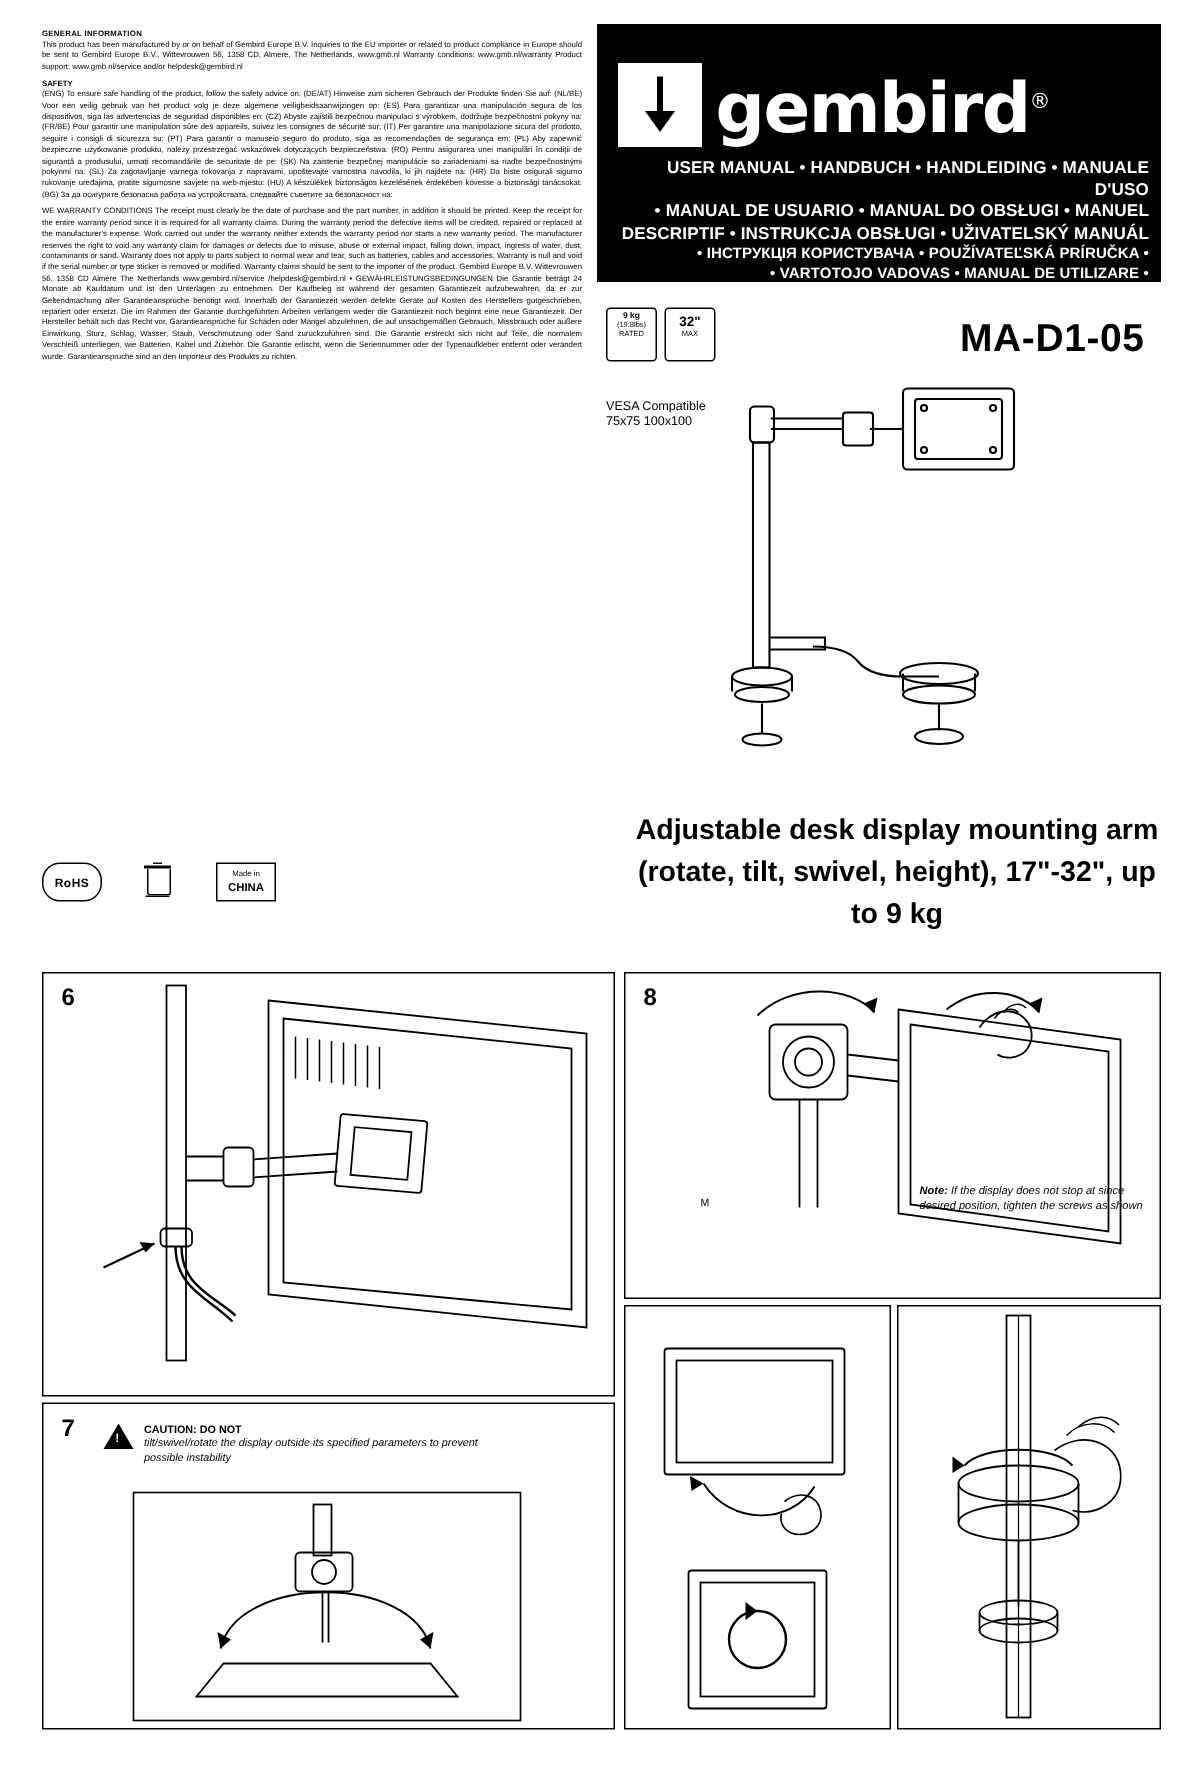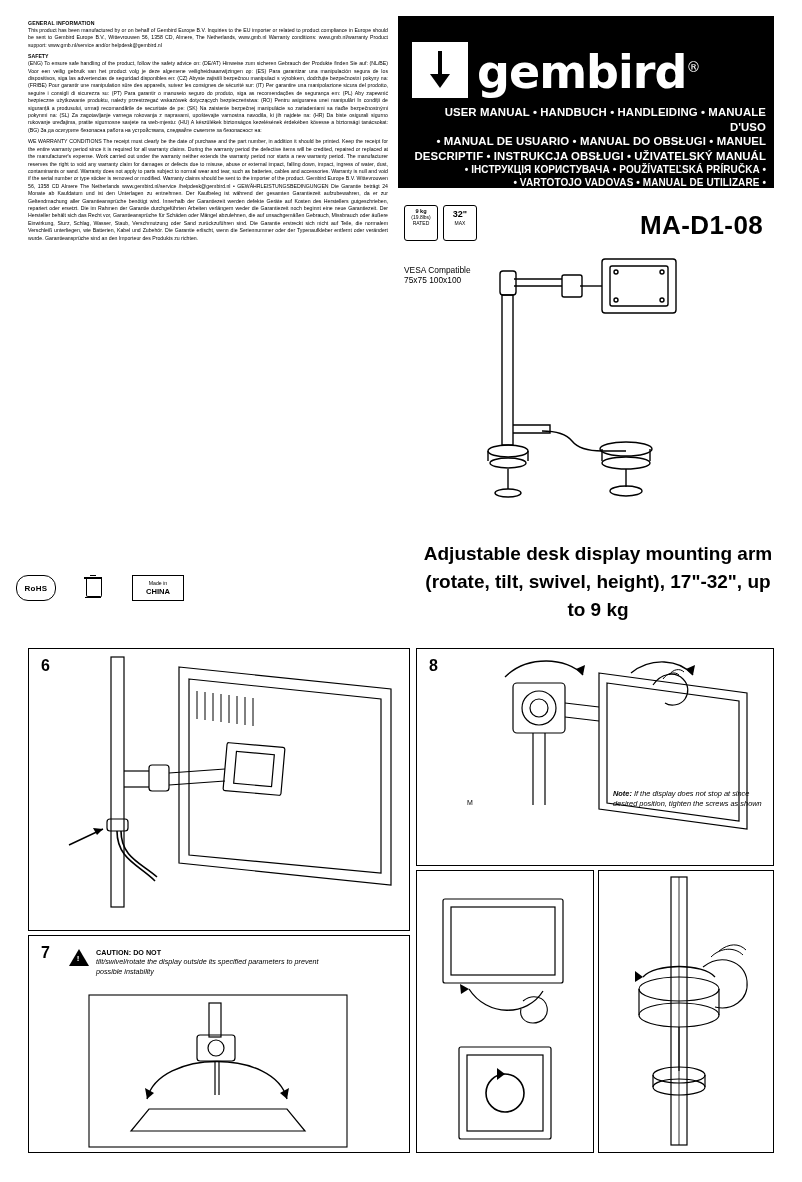--- a/index.html
+++ b/index.html
@@ -7,28 +7,28 @@
   .page{position:relative;width:802px;height:1182px;}
 
   
   .info{position:absolute;left:28px;top:20px;width:360px;}
   .info .hdr{font-size:5.2px;font-weight:bold;letter-spacing:.2px;margin-bottom:1px;}
   .info p{font-size:5.2px;line-height:7.4px;margin:0 0 4px 0;text-align:justify;}
   .info .safety{font-size:5.2px;font-weight:bold;margin:4px 0 1px 0;}
   .tiny{font-size:3.05px;line-height:3.85px;text-align:justify;margin:7px 0 0 0;}
 
   
-  .badges{position:absolute;left:16px;top:575px;display:flex;align-items:flex-end;gap:27px;}
+  .badges{position:absolute;left:28px;top:575px;display:flex;align-items:flex-end;gap:27px;}
   .rohs{width:38px;height:24px;border:1.2px solid #000;border-radius:12px;display:flex;align-items:center;justify-content:center;font-size:8px;font-weight:bold;letter-spacing:.3px;}
   .weee{width:22px;height:26px;position:relative;}
   .weee .bin{position:absolute;left:3px;top:4px;width:14px;height:17px;border:1.3px solid #000;border-top:none;border-radius:0 0 2px 2px;}
   .weee .lid{position:absolute;left:1px;top:1.5px;width:18px;height:2px;background:#000;}
   .weee .hdl{position:absolute;left:7px;top:0;width:6px;height:1.4px;background:#000;}
   .weee .bar{position:absolute;left:2px;top:22px;width:16px;height:1.3px;background:#000;}
-  .made{width:52px;height:26px;border:1.2px solid #000;font-size:5.2px;text-align:center;line-height:8px;padding-top:3px;box-sizing:border-box;}
+  .made{width:40px;height:26px;border:1.2px solid #000;font-size:5.2px;text-align:center;line-height:8px;padding-top:3px;box-sizing:border-box;}
   .made b{font-size:7.6px;display:block;line-height:9px;}
 
   
   .logobox{position:absolute;left:398px;top:16px;width:376px;height:172px;background:#000;color:#fff;}
   .logorow{display:flex;align-items:center;padding:26px 0 0 14px;}
   .arrowmark{width:56px;height:56px;background:#fff;position:relative;flex:none;margin-right:9px;}
   .arrowmark .shaft{position:absolute;left:26px;top:9px;width:4px;height:30px;background:#000;}
   .arrowmark .head{position:absolute;left:18px;top:32px;width:0;height:0;border-left:10px solid transparent;border-right:10px solid transparent;border-top:14px solid #000;}
   .brand{font-family:"DejaVu Sans",sans-serif;font-size:46px;font-weight:bold;letter-spacing:-1px;line-height:46px;}
   .brand sup{font-size:14px;vertical-align:super;font-weight:normal;}
@@ -129,21 +129,21 @@
         <span class="big">32"</span>
         <span>MAX</span>
       </div>
     </div>
     <div class="lbl">
       <div>VESA Compatible</div>
       <b>75x75 100x100</b>
     </div>
   </div>
 
-  <div class="model">MA-D1-08</div>
+  <div class="model">MA-D1-05</div>
 
   <div class="prodimg">
     <svg width="330" height="300" viewBox="0 0 330 300">
       <g fill="none" stroke="#000" stroke-width="1.4">
 
         <rect x="172" y="24" width="74" height="54" rx="3"></rect>
         <rect x="180" y="31" width="58" height="40" rx="2"></rect>
         <circle cx="186" cy="37" r="2"></circle>
           <circle cx="232" cy="37" r="2"></circle>
         <circle cx="186" cy="65" r="2"></circle>

